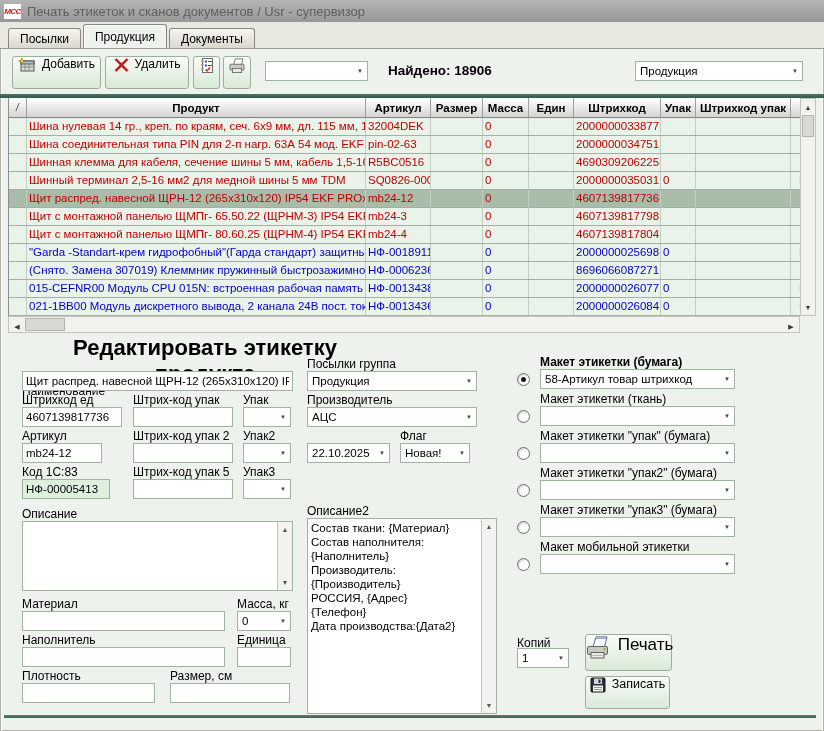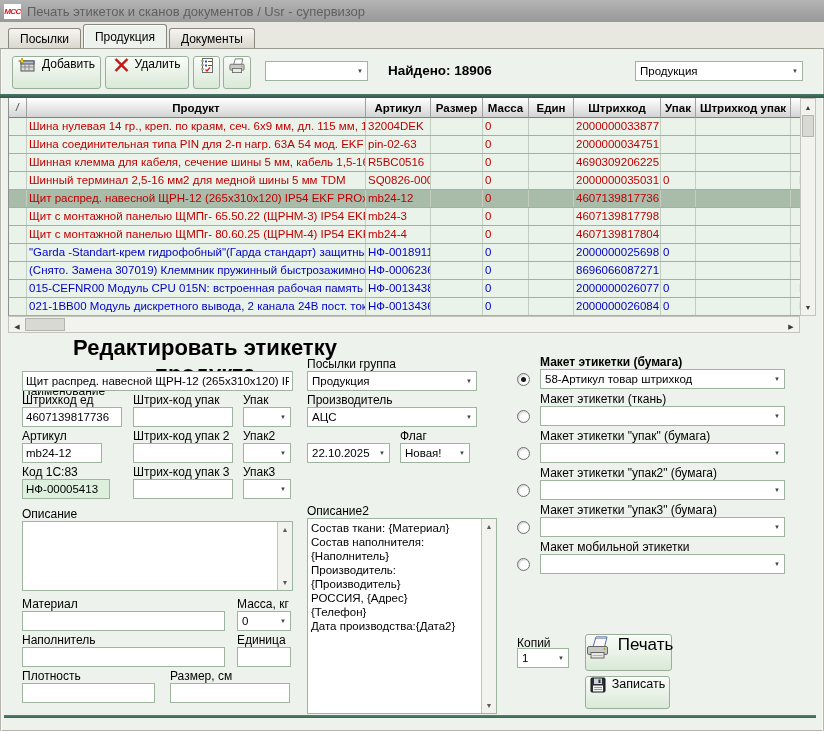--- a/index.html
+++ b/index.html
@@ -110,21 +110,21 @@
   .m-d2-box { left:307px; top:183px; width:190px; height:196px; }
 
   
   .layouts { position:absolute; left:517px; top:20px; width:270px; }
   .layout-label { margin-left:23px; height:14px; font-size:12px; white-space:nowrap; }
   .layout-label.bold { font-weight:bold; }
   .layout-row { display:flex; align-items:center; height:20px; margin-bottom:3px; }
   .radio { width:13px; height:13px; border:1px solid #6e6e6e; border-radius:50%; background:#fff; margin-right:10px;
     flex:none; position:relative; box-shadow:inset 1px 1px 2px #cfcfcf; }
   .radio.checked::after { content:""; position:absolute; left:3px; top:3px; width:5px; height:5px; border-radius:50%; background:#1a1a1a; }
-  .layout-combo { position:static; width:245px; flex:none; }
+  .layout-combo { position:static; width:195px; flex:none; }
 
   .r-cop-lbl { left:517px; top:301px; }
   .r-cop-combo { left:517px; top:313px; width:52px; }
   .btn-print { left:585px; top:299px; width:87px; height:37px; font-size:17px; }
   .btn-save { left:585px; top:341px; width:85px; height:33px; font-size:12.5px; }
   .form .btn { position:absolute; }
 
   .bottom-line { position:absolute; left:4px; top:666px; width:812px; height:3px; background:linear-gradient(#57826f,#3a6355); }
 
   .icon { display:inline-flex; align-items:center; justify-content:center; flex:none; }
@@ -393,21 +393,21 @@
     <div class="lbl l-pbc2-lbl">Штрих-код упак 2</div>
     <div class="lbl l-pk2-lbl">Упак2</div>
     <input class="tb l-sku-tb" value="mb24-12" style="">
     <input class="tb l-pbc2-tb" value="" style="">
     <div class="combo fcombo l-pk2-combo">
       <span class="combo-value"></span>
       <span class="combo-arrow">▼</span>
     </div>
 
     <div class="lbl l-1c-lbl">Код 1С:83</div>
-    <div class="lbl l-pbc3-lbl">Штрих-код упак 3</div>
+    <div class="lbl l-pbc3-lbl">Штрих-код упак 5</div>
     <div class="lbl l-pk3-lbl">Упак3</div>
     <input class="tb green l-1c-tb" value="НФ-00005413" style="">
     <input class="tb l-pbc3-tb" value="" style="">
     <div class="combo fcombo l-pk3-combo">
       <span class="combo-value"></span>
       <span class="combo-arrow">▼</span>
     </div>
 
     <div class="lbl l-desc-lbl">Описание</div>
     <div class="multiline l-desc-box">

